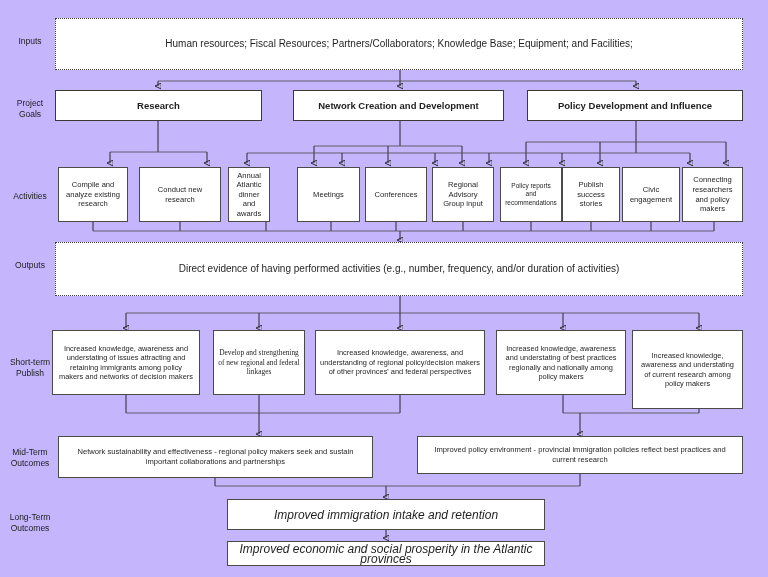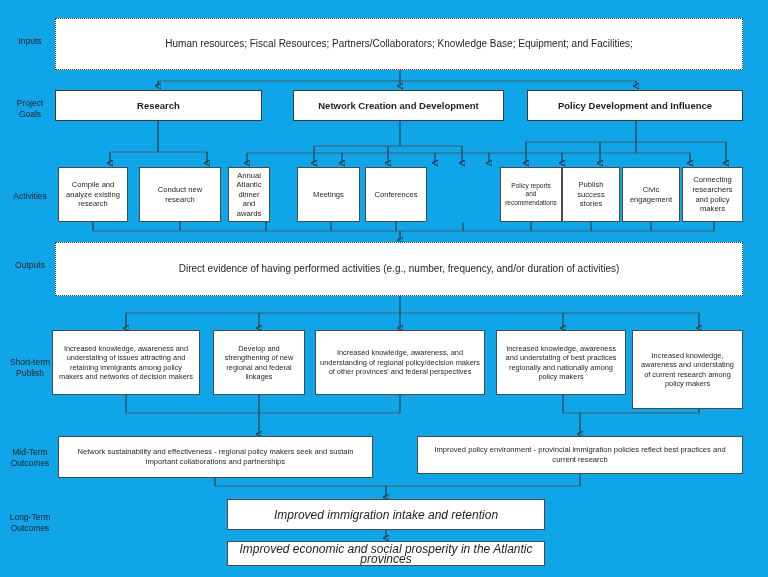--- a/index.html
+++ b/index.html
@@ -6,21 +6,21 @@
   body{
     font-family:"Liberation Sans","DejaVu Sans",sans-serif;
     color:#1a1a1a;
     -webkit-font-smoothing:antialiased;
   }
   #page{
     position:relative;
     width:768px;
     height:577px;
     overflow:hidden;
-    background:#0ea5e9;
+    background:#c4b5fd;
   }
   
   .row-label{
     position:absolute;
     font-size:8.5px;
     line-height:11px;
     color:#222;
     text-align:center;
     white-space:pre-line;
   }
@@ -185,41 +185,44 @@
   </div>
   <div class="node activity" style="left:228px;top:167px;width:42px;height:55px;">
     <span>Annual Atlantic dinner and awards</span>
   </div>
   <div class="node activity" style="left:297px;top:167px;width:63px;height:55px;">
     <span>Meetings</span>
   </div>
   <div class="node activity" style="left:365px;top:167px;width:62px;height:55px;">
     <span>Conferences</span>
   </div>
+  <div class="node activity" style="left:432px;top:167px;width:62px;height:55px;">
+    <span>Regional Advisory Group input</span>
+  </div>
   <div class="node activity tiny" style="left:500px;top:167px;width:62px;height:55px;">
     <span>Policy reports and recommendations</span>
   </div>
   <div class="node activity" style="left:562px;top:167px;width:58px;height:55px;">
     <span>Publish success stories</span>
   </div>
   <div class="node activity" style="left:622px;top:167px;width:58px;height:55px;">
     <span>Civic engagement</span>
   </div>
   <div class="node activity" style="left:682px;top:167px;width:61px;height:55px;">
     <span>Connecting researchers and policy makers</span>
   </div>
 
   <div class="node dotted band" style="left:55px;top:242px;width:688px;height:54px;">
     <span>Direct evidence of having performed activities (e.g., number, frequency, and/or duration of activities)</span>
   </div>
 
   <div class="node short" style="left:52px;top:330px;width:148px;height:65px;">
     <span>Increased knowledge, awareness and understating of issues attracting and retaining immigrants among policy makers and networks of decision makers</span>
   </div>
-  <div class="node short" style="left:213px;top:330px;width:92px;height:65px;">
+  <div class="node short" style="left:213px;top:330px;width:92px;height:65px;font-family:Liberation Serif, serif;">
     <span>Develop and strengthening of new regional and federal linkages</span>
   </div>
   <div class="node short" style="left:315px;top:330px;width:170px;height:65px;">
     <span>Increased knowledge, awareness, and understanding of regional policy/decision makers of other provinces' and federal perspectives</span>
   </div>
   <div class="node short" style="left:496px;top:330px;width:130px;height:65px;">
     <span>Increased knowledge, awareness and understating of best practices regionally and nationally among policy makers</span>
   </div>
   <div class="node short" style="left:632px;top:330px;width:111px;height:79px;">
     <span>Increased knowledge, awareness and understating of current research among policy makers</span>

